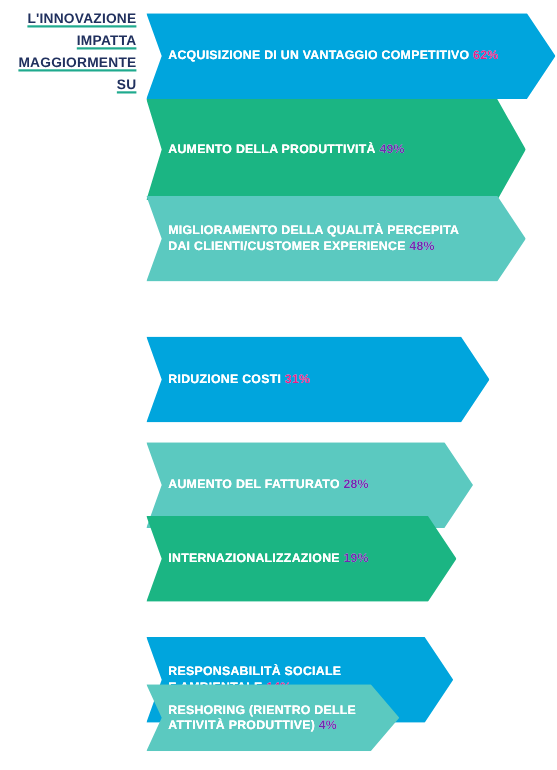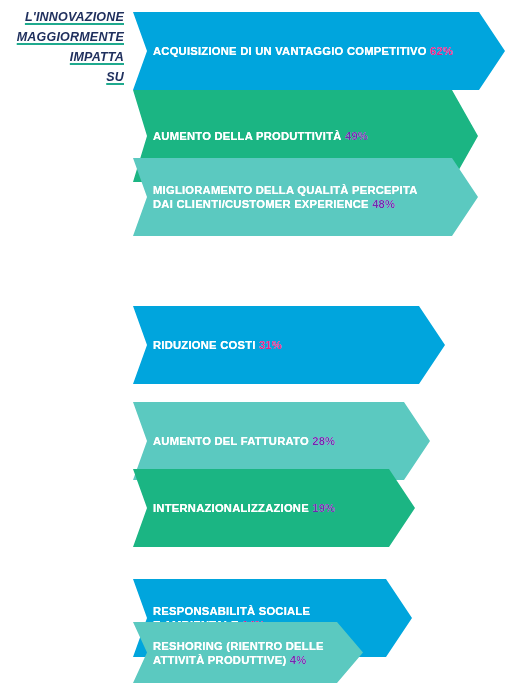--- a/index.html
+++ b/index.html
@@ -31,21 +31,20 @@
     font-size:12.5px;
     font-weight:bold;
     letter-spacing:0.2px;
     color:#20305e;
     text-decoration:underline;
     text-decoration-color:#1faa8e;
     text-decoration-thickness:1.5px;
     text-underline-offset:2px;
     white-space:nowrap;
     padding-bottom:1px;
-    font-style:italic;
   }
 
   
   #bars{
     position:absolute;
     left:0;
     top:0;
     width:506px;
     height:700px;
     padding-left:37px;
@@ -80,37 +79,37 @@
     letter-spacing:0.2px;
   }
 </style>
 </head>
 <body>
 
 <div id="chart-root">
 
   <div id="title-block">
     <span class="title-line">L'INNOVAZIONE</span>
+    <span class="title-line">IMPATTA</span>
     <span class="title-line">MAGGIORMENTE</span>
-    <span class="title-line">IMPATTA</span>
     <span class="title-line">SU</span>
   </div>
 
   <div id="bars">
       <div class="bar-row" style="top: 12px; height: 78px; width: 372px;">
         <div class="bar-shape" style="background: rgb(0, 165, 221);">
           <div class="bar-label">ACQUISIZIONE DI UN VANTAGGIO COMPETITIVO <span class="bar-value" style="color: rgb(224, 33, 138);">62%</span></div>
         </div>
       </div>
       <div class="bar-row" style="top: 90px; height: 92px; width: 345px;">
         <div class="bar-shape" style="background: rgb(27, 181, 131);">
           <div class="bar-label">AUMENTO DELLA PRODUTTIVITÀ <span class="bar-value" style="color: rgb(107, 43, 175);">49%</span></div>
         </div>
       </div>
-      <div class="bar-row" style="top: 158px; height: 78px; width: 345px;">
+      <div class="bar-row" style="top: 178px; height: 78px; width: 345px;">
         <div class="bar-shape" style="background: rgb(91, 201, 192);">
           <div class="bar-label">MIGLIORAMENTO DELLA QUALITÀ PERCEPITA
 DAI CLIENTI/CUSTOMER EXPERIENCE <span class="bar-value" style="color: rgb(107, 43, 175);">48%</span></div>
         </div>
       </div>
       <div class="bar-row" style="top: 306px; height: 78px; width: 312px;">
         <div class="bar-shape" style="background: rgb(0, 165, 221);">
           <div class="bar-label">RIDUZIONE COSTI <span class="bar-value" style="color: rgb(224, 33, 138);">31%</span></div>
         </div>
       </div>

